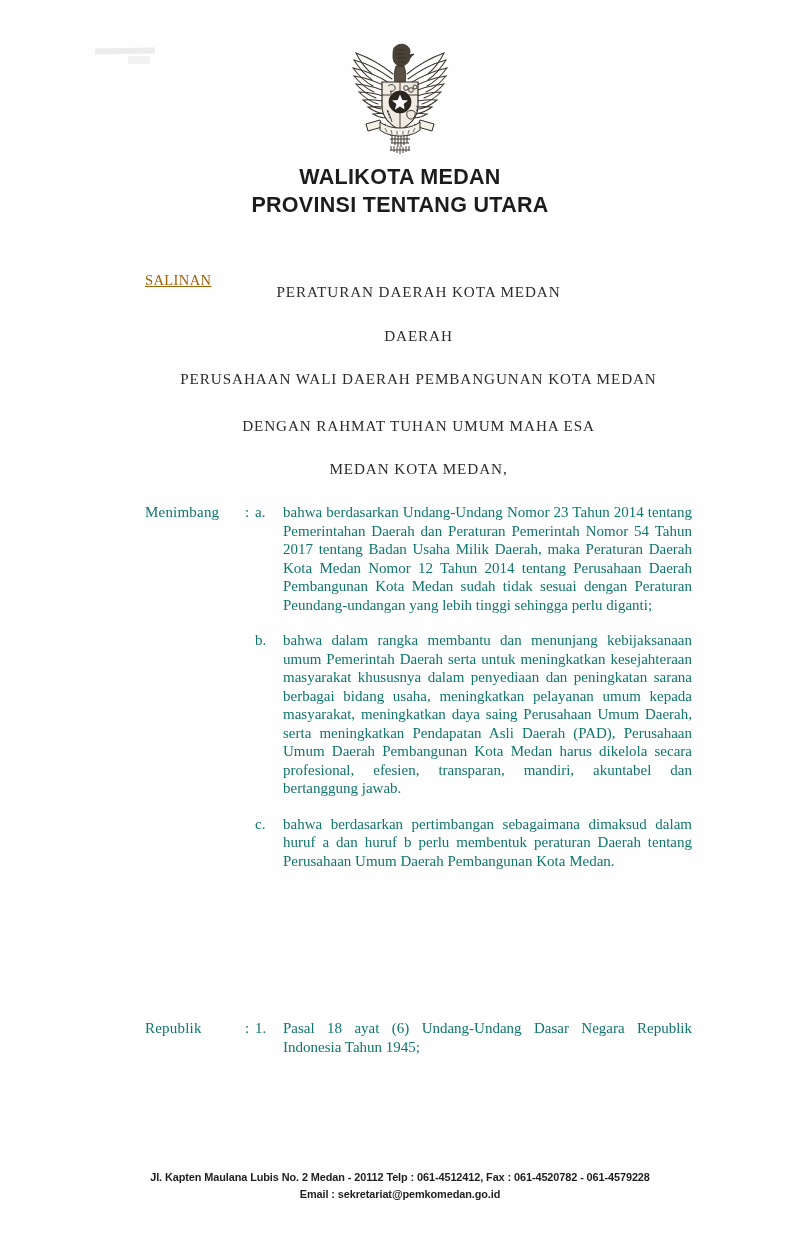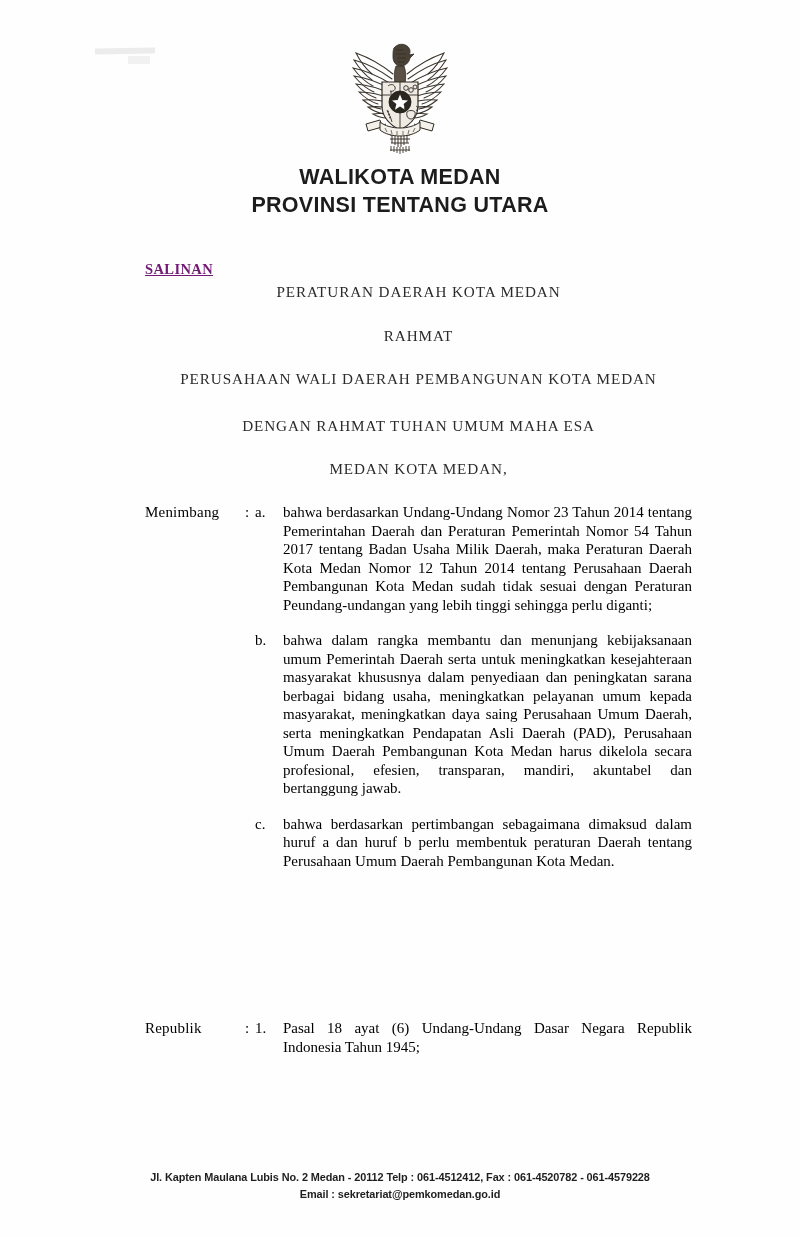--- a/index.html
+++ b/index.html
@@ -68,27 +68,27 @@
     font-size: 21.5px;
     letter-spacing: 0.3px;
     line-height: 1.32;
     color: #1c1c1c;
   }
 
   
   .salinan {
     position: absolute;
     left: 145px;
-    top: 261px;
+    top: 272px;
     font-family: "Liberation Serif", serif;
-    font-weight: bold;
+    font-weight: normal;
     font-size: 14.5px;
     letter-spacing: 0.4px;
     text-decoration: underline;
-    color: #701a75;
+    color: #a16207;
   }
 
   
   .doc-head {
     position: absolute;
     left: 145px;
     width: 547px;
     top: 281px;
     text-align: center;
     font-size: 15.2px;
@@ -99,21 +99,21 @@
   .gap-md { height: 22px; }
   .gap-lg { height: 25px; }
 
   
   .clause {
     position: absolute;
     left: 145px;
     width: 547px;
     font-size: 15px;
     line-height: 1.235;
-    color: #000000;
+    color: #0f766e;
   }
   .clause-row {
     display: flex;
     align-items: flex-start;
   }
   .label-col {
     width: 100px;
     flex: 0 0 100px;
     letter-spacing: 0.2px;
   }
@@ -262,21 +262,21 @@
   <div class="title-block">
     <div>WALIKOTA MEDAN</div>
     <div>PROVINSI TENTANG UTARA</div>
   </div>
 
   <div class="salinan">SALINAN</div>
 
   <div class="doc-head">
     <div class="ln">PERATURAN DAERAH KOTA MEDAN</div>
     <div class="gap-md"></div>
-    <div class="ln">RAHMAT</div>
+    <div class="ln">DAERAH</div>
     <div class="gap-md"></div>
     <div class="ln">PERUSAHAAN WALI DAERAH PEMBANGUNAN KOTA MEDAN</div>
     <div class="gap-lg"></div>
     <div class="ln">DENGAN RAHMAT TUHAN UMUM MAHA ESA</div>
     <div class="gap-md"></div>
     <div class="ln">MEDAN KOTA MEDAN,</div>
   </div>
 
   <div class="clause" style="top:503px;">
 

